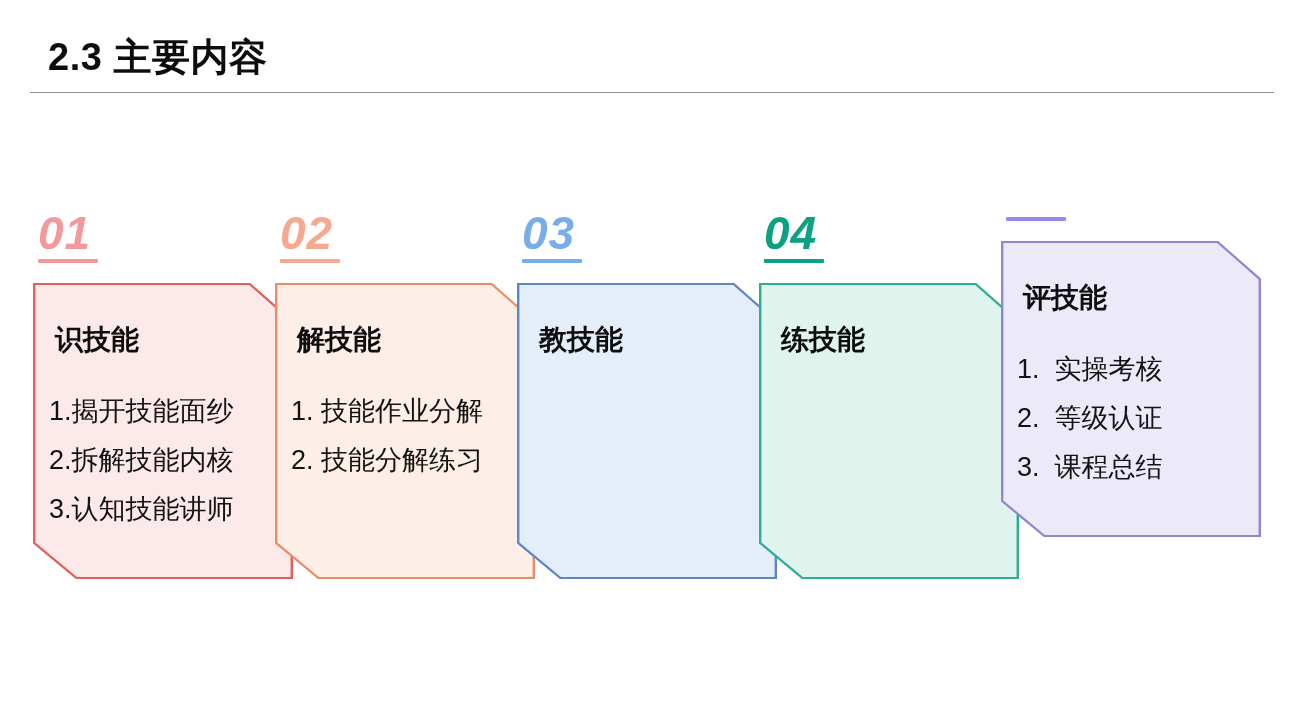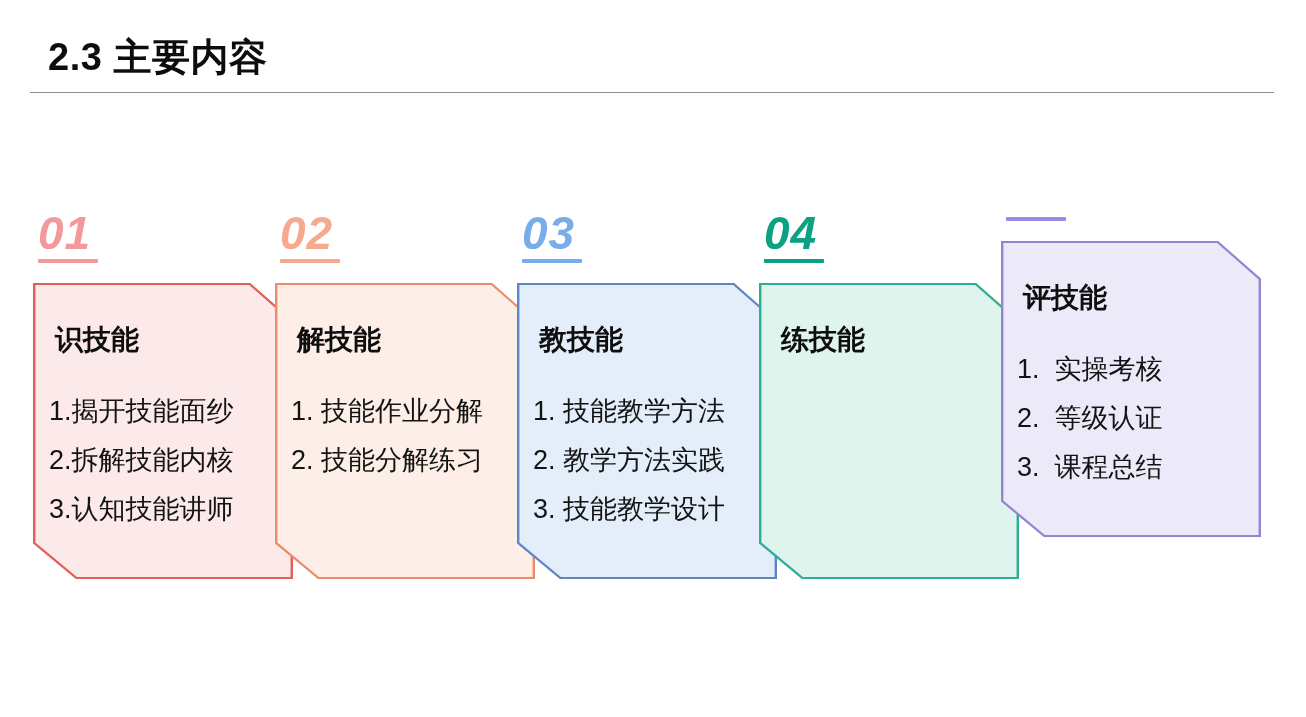--- a/index.html
+++ b/index.html
@@ -148,25 +148,20 @@
 
     <section class="col" style="--num: #78ACEA; --border: #5D87C3; --fill: #E3EEFA;">
       <div class="num">03</div>
       <div class="num-bar"></div>
       <div class="card">
         <svg class="shape" viewBox="0 0 216 296" preserveAspectRatio="none" aria-hidden="true">
           <polygon points="1,1 180,1 215,38 215,295 36,295 1,260"></polygon>
         </svg>
         <div class="card-body">
           <h2 class="card-title">教技能</h2>
-          <ul class="card-items">
-            <li>1. 技能教学方法</li>
-            <li>2. 教学方法实践</li>
-            <li>3. 技能教学设计</li>
-          </ul>
         </div>
       </div>
     </section>
 
     <section class="col" style="--num: #0CA183; --border: #2CAE93; --fill: #DEF4ED;">
       <div class="num">04</div>
       <div class="num-bar"></div>
       <div class="card">
         <svg class="shape" viewBox="0 0 216 296" preserveAspectRatio="none" aria-hidden="true">
           <polygon points="1,1 180,1 215,38 215,295 36,295 1,260"></polygon>

